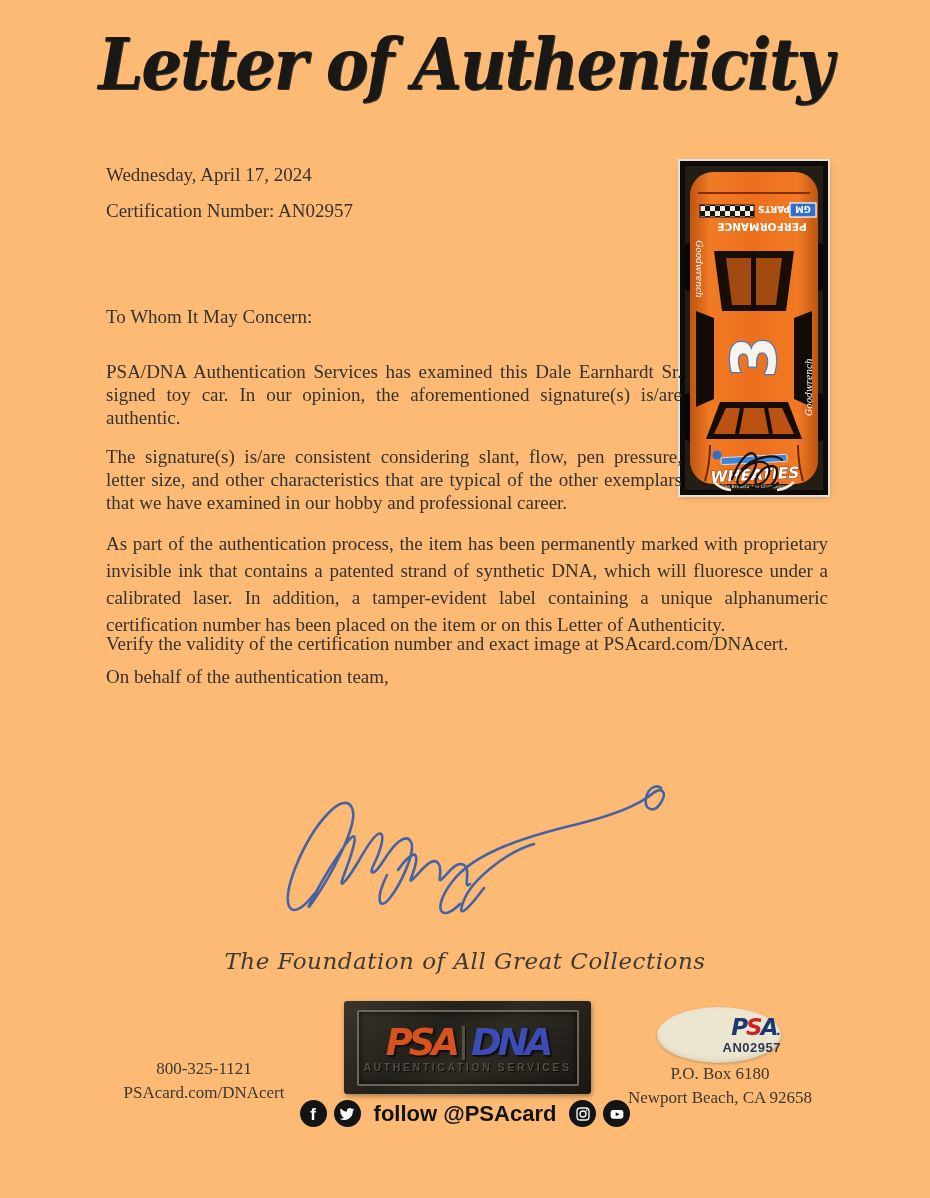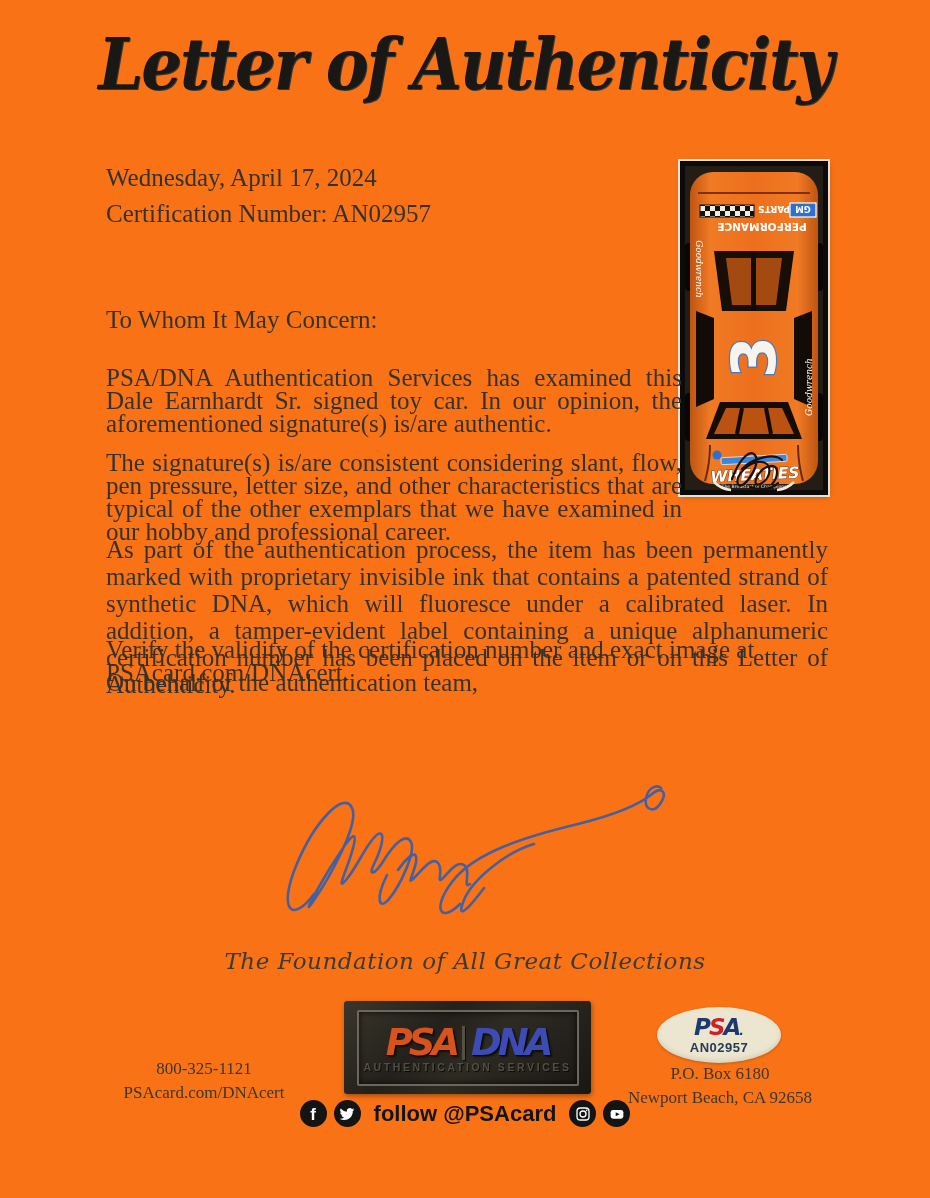--- a/index.html
+++ b/index.html
@@ -1,29 +1,29 @@
 <!DOCTYPE html>
 <html><head>
 <meta charset="utf-8">
 <style>
   html,body { margin:0; padding:0; }
   body { width:930px; height:1198px; background:#e9e8e4; font-family:"Liberation Serif", serif; }
   .page {
     position:relative; width:930px; height:1198px; overflow:hidden;
-    background:#f97316; color:#33302b;
+    background:#fdba74; color:#33302b;
   }
   
   .title {
     position:absolute; top:26px; left:0; width:930px; text-align:center;
     font-family:"DejaVu Serif", serif; font-style:italic; font-weight:bold;
     font-size:64px; letter-spacing:-2px; color:#1a1815;
     transform:scaleY(1.12); text-shadow:1px 1px 0 #3a3733;
   }
   
-  .serif-line { font-size:25px; color:#35322d; }
+  .serif-line { font-size:19px; color:#35322d; }
   .date-line  { position:absolute; left:106px; top:164px; }
   .cert-line  { position:absolute; left:106px; top:200px; }
   .salutation { position:absolute; left:106px; top:306px; }
   .para { position:absolute; left:106px; text-align:justify; line-height:23px;font-family:Liberation Serif, serif; }
   .para.narrow { width:576px; }
   .para.wide   { width:722px; }
   .p1 { top:341px; }
   .p2 { top:426px; }
   .p3 { top:511px; line-height:27px; }
   .p4 { top:613px; text-align:left; }
@@ -65,21 +65,21 @@
   .foil-sub {
     font-family:"Liberation Sans", sans-serif; font-weight:bold;
     font-size:10.5px; letter-spacing:2.6px; color:#544f43;
     text-shadow:1px 1px 0 #0c0b08;
   }
   
   .sticker {
     position:absolute; left:657px; top:1007px; width:124px; height:56px;
     background:#ece5d0; border-radius:50%;
     box-shadow:0 1px 3px rgba(0,0,0,0.22), inset 0 -2px 4px rgba(160,140,90,0.25);
-    display:flex; flex-direction:column; align-items:center; justify-content:center;
+    display:flex; flex-direction:column; align-items:flex-end; justify-content:center;
   }
   .sticker-brand {
     font-family:"DejaVu Sans", sans-serif; font-weight:bold; font-style:italic;
     font-size:23px; letter-spacing:-2px; line-height:1; color:#1d3a70;
   }
   .sticker-brand .s-red { color:#cc2127; }
   .sticker-brand .s-dot { font-size:12px; letter-spacing:0; }
   .sticker-number {
     font-family:"Liberation Sans", sans-serif; font-weight:bold;
     font-size:13px; letter-spacing:0.5px; color:#263a55; margin-top:1px;

